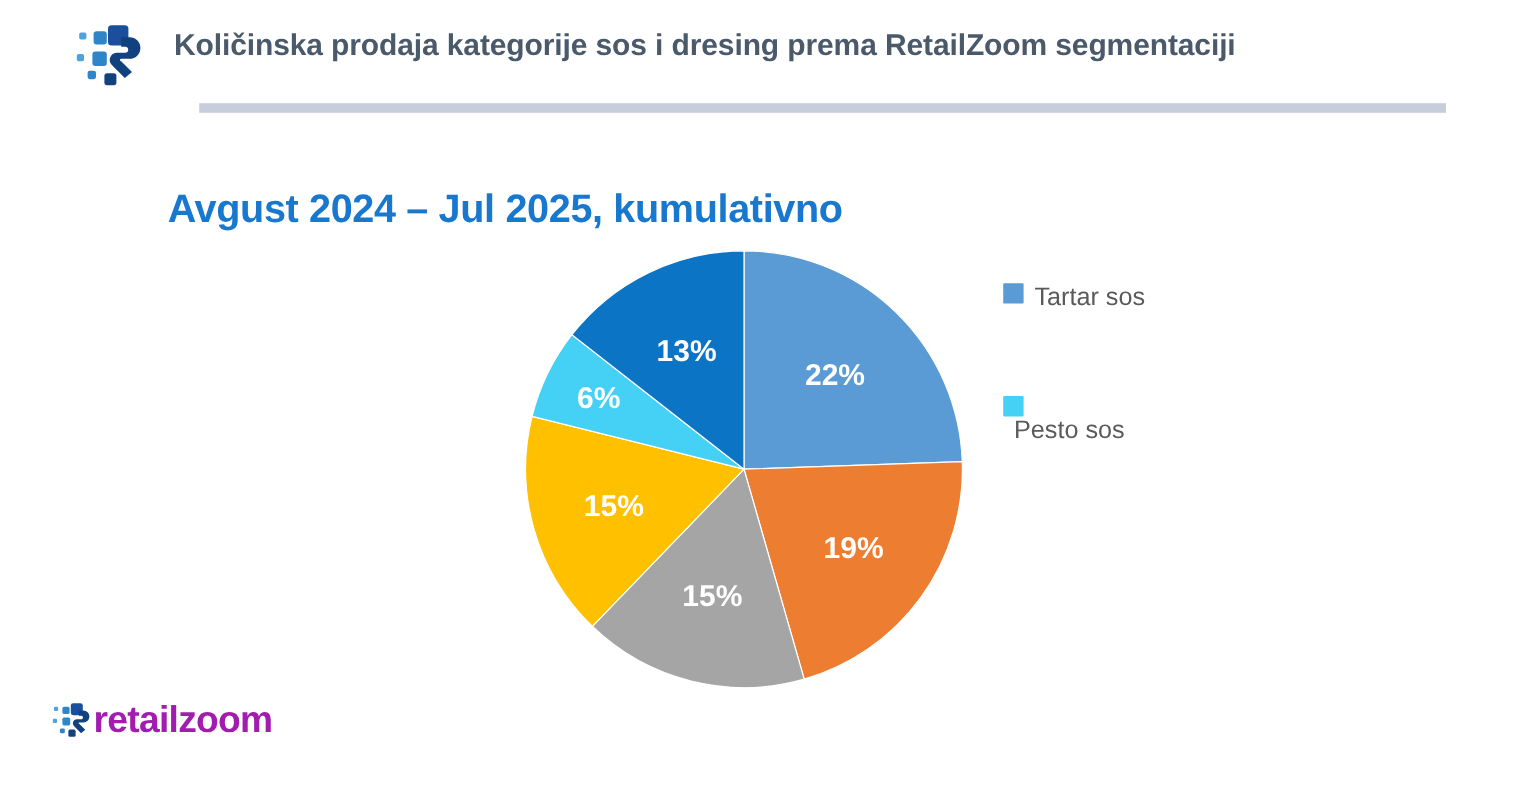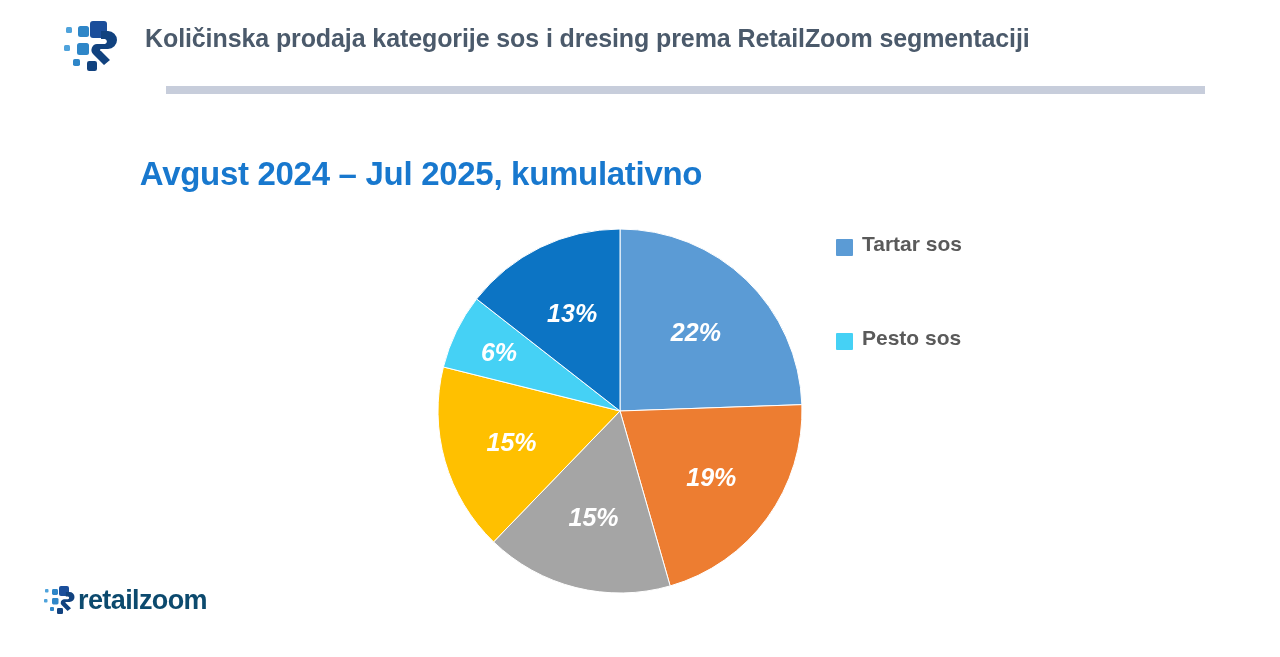--- a/index.html
+++ b/index.html
@@ -63,24 +63,23 @@
     letter-spacing: -0.3px;
   }
   .chart-title-inner {
     display: inline-block;
     margin-left: -210px;
   }
 
   .pie-wrap {
     position: absolute;
     left: 437px;
-    top: 228px;
+    top: 208px;
     width: 366px;
     height: 366px;
-    font-style: italic;
   }
   .pie-svg {
     display: block;
     width: 366px;
     height: 366px;
   }
   .slice-label {
     font-family: "Liberation Sans", sans-serif;
     font-size: 25px;
     font-weight: bold;
@@ -89,26 +88,25 @@
 
   
   .legend {
     position: absolute;
     left: 836px;
     top: 236px;
     width: 380px;
   }
   .legend-item {
     display: flex;
-    align-items: flex-end;
+    align-items: flex-start;
     height: 20px;
     margin-bottom: 74px;
-    font-weight: bold;
-  }
-  .legend-item:last-child { margin-bottom: 0; }
+  }
+  .legend-item:last-child { margin-bottom: 0; flex-direction: column; }
   .legend-swatch {
     width: 17px;
     height: 17px;
     flex: 0 0 17px;
     border-radius: 1px;
   }
   .legend-label {
     margin-left: 9px;
     font-size: 21px;
     color: #5a5a5a;
@@ -124,23 +122,23 @@
     display: flex;
     align-items: center;
   }
   .footer-mark {
     width: 34px;
     height: 32px;
     flex: 0 0 34px;
   }
   .footer-wordmark {
     margin-left: 2px;
-    font-size: 27px;
+    font-size: 31px;
     font-weight: bold;
-    color: #0c4a6e;
+    color: #a21caf;
     letter-spacing: -0.6px;
   }
 </style>
 </head>
 <body>
 
 <div class="header">
 
   <span class="header-logo">
     <svg viewBox="0 0 62 58" width="62" height="58" aria-hidden="true">

